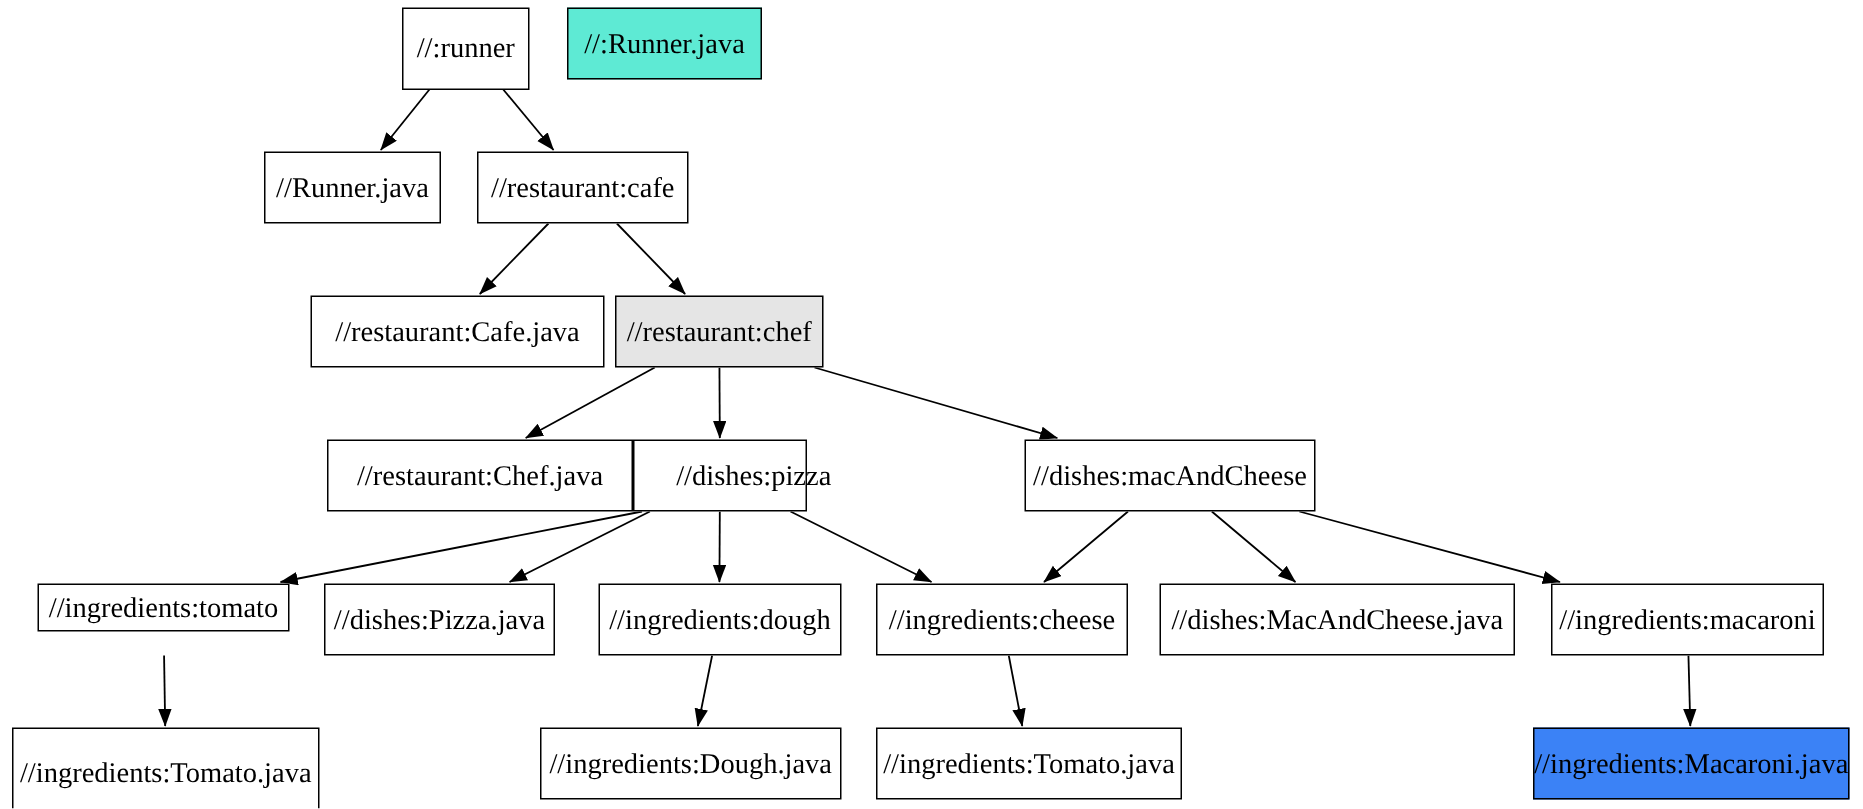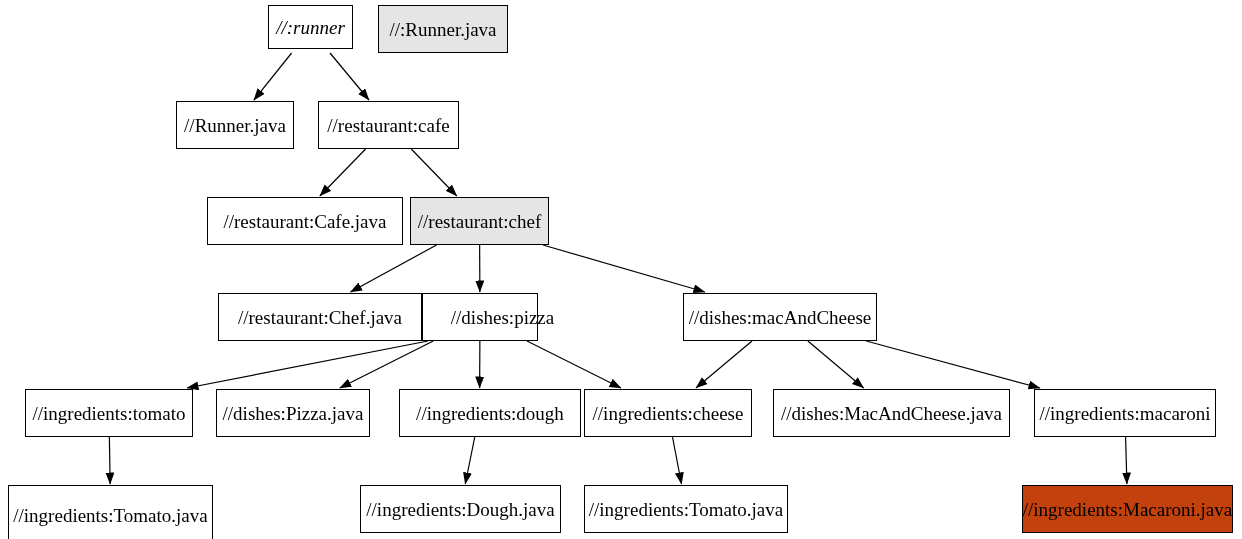--- a/index.html
+++ b/index.html
@@ -57,33 +57,33 @@
         <line x1="752" y1="341" x2="696" y2="388" stroke="#000000" stroke-width="1.2" marker-end="url(#arrowhead)"></line>
         <line x1="807.875" y1="341" x2="863.625" y2="388" stroke="#000000" stroke-width="1.2" marker-end="url(#arrowhead)"></line>
         <line x1="866.25" y1="341" x2="1040" y2="388" stroke="#000000" stroke-width="1.2" marker-end="url(#arrowhead)"></line>
         <line x1="109.375" y1="437" x2="110.125" y2="484" stroke="#000000" stroke-width="1.2" marker-end="url(#arrowhead)"></line>
         <line x1="474.75" y1="437" x2="465.25" y2="484" stroke="#000000" stroke-width="1.2" marker-end="url(#arrowhead)"></line>
         <line x1="672.5" y1="437" x2="681.5" y2="484" stroke="#000000" stroke-width="1.2" marker-end="url(#arrowhead)"></line>
         <line x1="1125.625" y1="437" x2="1126.875" y2="484" stroke="#000000" stroke-width="1.2" marker-end="url(#arrowhead)"></line>
       </g>
   </svg>
   <div id="node-layer">
-      <div class="graph-node" style="left: 268px; top: 5px; width: 85px; height: 44px; background: rgb(255, 255, 255); border-color: rgb(0, 0, 0); font-style: italic;">//:runner</div>
-      <div class="graph-node" style="left: 378px; top: 5px; width: 130px; height: 48px; background: #e5e5e5; border-color: rgb(0, 0, 0);">//:Runner.java</div>
+      <div class="graph-node" style="left: 268px; top: 5px; width: 85px; height: 55px; background: rgb(255, 255, 255); border-color: rgb(0, 0, 0);">//:runner</div>
+      <div class="graph-node" style="left: 378px; top: 5px; width: 130px; height: 48px; background: #5eead4; border-color: rgb(0, 0, 0);">//:Runner.java</div>
       <div class="graph-node" style="left: 176px; top: 101px; width: 118px; height: 48px; background: rgb(255, 255, 255); border-color: rgb(0, 0, 0);">//Runner.java</div>
       <div class="graph-node" style="left: 318px; top: 101px; width: 141px; height: 48px; background: rgb(255, 255, 255); border-color: rgb(0, 0, 0);">//restaurant:cafe</div>
       <div class="graph-node" style="left: 207px; top: 197px; width: 196px; height: 48px; background: rgb(255, 255, 255); border-color: rgb(0, 0, 0);">//restaurant:Cafe.java</div>
       <div class="graph-node" style="left: 410px; top: 197px; width: 139px; height: 48px; background: #e5e5e5; border-color: rgb(0, 0, 0);">//restaurant:chef</div>
       <div class="graph-node" style="left: 218px; top: 293px; width: 204px; height: 48px; background: rgb(255, 255, 255); border-color: rgb(0, 0, 0);">//restaurant:Chef.java</div>
       <div class="graph-node" style="left: 422px; top: 293px; width: 116px; height: 48px; background: rgb(255, 255, 255); border-color: rgb(0, 0, 0); padding-left: 45px;">//dishes:pizza</div>
       <div class="graph-node" style="left: 683px; top: 293px; width: 194px; height: 48px; background: rgb(255, 255, 255); border-color: rgb(0, 0, 0);">//dishes:macAndCheese</div>
-      <div class="graph-node" style="left: 25px; top: 389px; width: 168px; height: 48px; background: rgb(255, 255, 255); border-color: rgb(0, 0, 0);">//ingredients:tomato</div>
+      <div class="graph-node" style="left: 25px; top: 389px; width: 168px; height: 32px; background: rgb(255, 255, 255); border-color: rgb(0, 0, 0);">//ingredients:tomato</div>
       <div class="graph-node" style="left: 216px; top: 389px; width: 154px; height: 48px; background: rgb(255, 255, 255); border-color: rgb(0, 0, 0);">//dishes:Pizza.java</div>
-      <div class="graph-node" style="left: 399px; top: 389px; width: 182px; height: 48px; background: rgb(255, 255, 255); border-color: rgb(0, 0, 0);">//ingredients:dough</div>
+      <div class="graph-node" style="left: 399px; top: 389px; width: 162px; height: 48px; background: rgb(255, 255, 255); border-color: rgb(0, 0, 0);">//ingredients:dough</div>
       <div class="graph-node" style="left: 584px; top: 389px; width: 168px; height: 48px; background: rgb(255, 255, 255); border-color: rgb(0, 0, 0);">//ingredients:cheese</div>
       <div class="graph-node" style="left: 773px; top: 389px; width: 237px; height: 48px; background: rgb(255, 255, 255); border-color: rgb(0, 0, 0);">//dishes:MacAndCheese.java</div>
       <div class="graph-node" style="left: 1034px; top: 389px; width: 182px; height: 48px; background: rgb(255, 255, 255); border-color: rgb(0, 0, 0);">//ingredients:macaroni</div>
       <div class="graph-node" style="left: 8px; top: 485px; width: 205px; height: 60px; background: rgb(255, 255, 255); border-color: rgb(0, 0, 0);">//ingredients:Tomato.java</div>
       <div class="graph-node" style="left: 360px; top: 485px; width: 201px; height: 48px; background: rgb(255, 255, 255); border-color: rgb(0, 0, 0);">//ingredients:Dough.java</div>
       <div class="graph-node" style="left: 584px; top: 485px; width: 204px; height: 48px; background: rgb(255, 255, 255); border-color: rgb(0, 0, 0);">//ingredients:Tomato.java</div>
-      <div class="graph-node" style="left: 1022px; top: 485px; width: 211px; height: 48px; background: #c2410c; border-color: rgb(0, 0, 0);">//ingredients:Macaroni.java</div>
+      <div class="graph-node" style="left: 1022px; top: 485px; width: 211px; height: 48px; background: #3b82f6; border-color: rgb(0, 0, 0);">//ingredients:Macaroni.java</div>
     </div>
 </div>
 
 </body></html>

